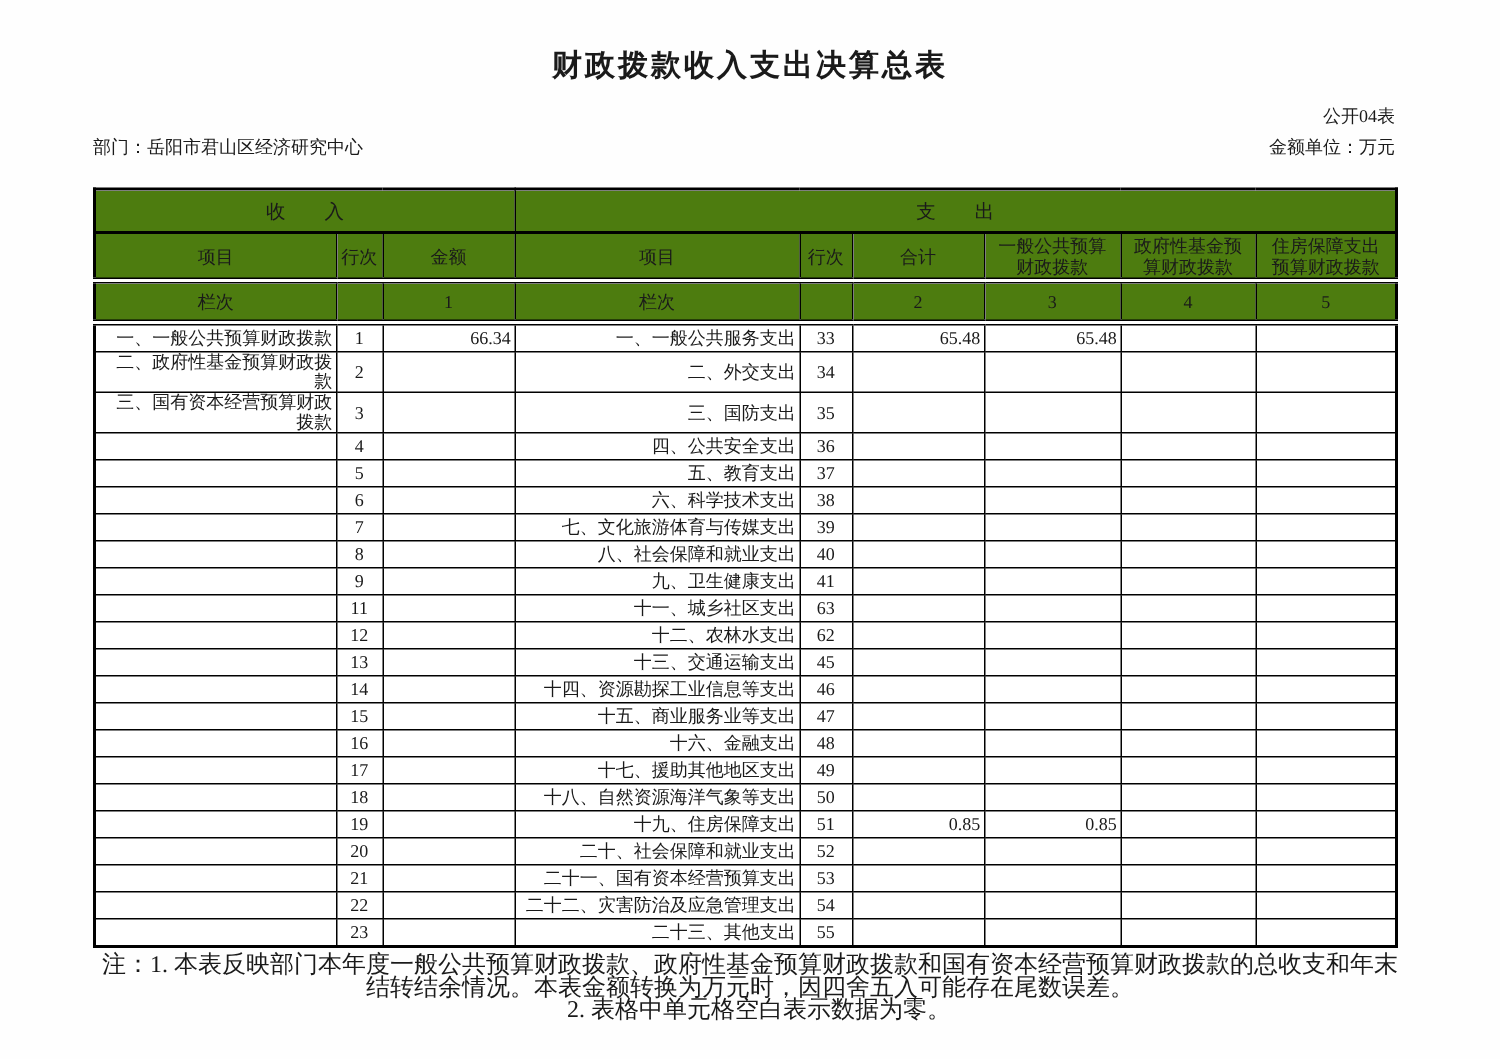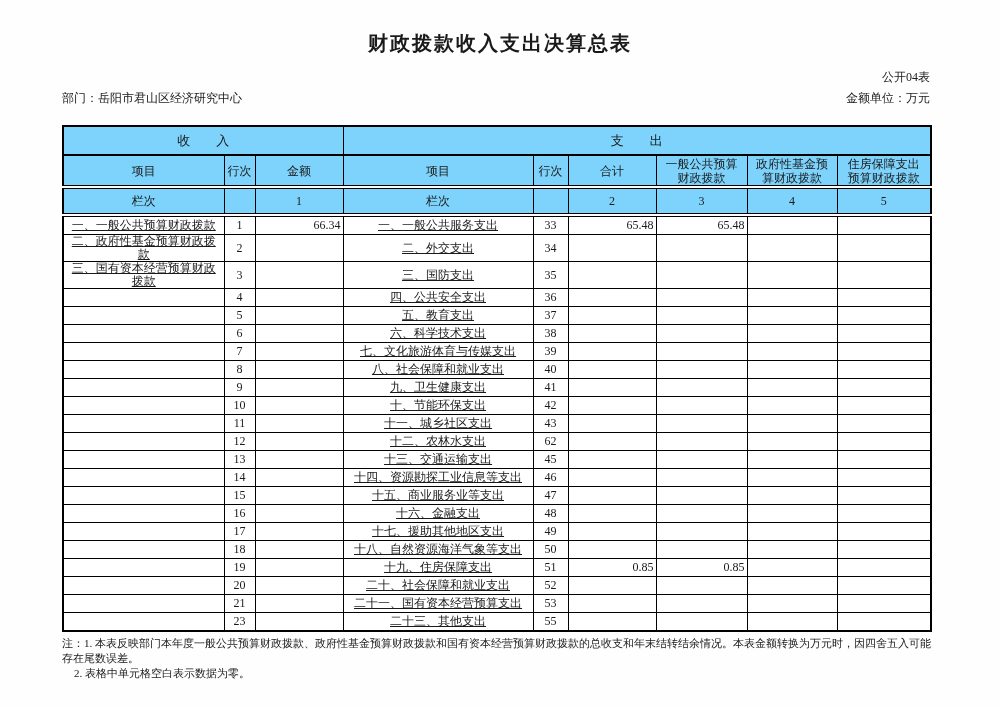--- a/index.html
+++ b/index.html
@@ -12,31 +12,31 @@
 
   .meta{width:868px;margin-left:62px;font-size:12px;}
   .form-no{text-align:right;margin-top:12px;}
   .dept-row{display:flex;justify-content:space-between;margin-top:4px;margin-bottom:18px;}
 
   table.fin{width:868px;margin-left:62px;border-collapse:collapse;
             table-layout:fixed;font-size:12px;border:2px solid #000;}
   table.fin td{border:1px solid #000;padding:0 2px;vertical-align:middle;
                overflow:hidden;word-break:break-all;}
 
-  thead td{background:#7dd3fc;text-align:center;}
+  thead td{background:#4d7c0f;text-align:center;}
   tr.hr1 td{height:27px;font-size:13px;border-bottom:2px solid #000;}
   tr.hr2 td{height:29px;line-height:14px;white-space:pre-line;border-bottom:4px double #000;}
   tr.hr3 td{height:24px;border-bottom:4px double #000;}
 
   tbody td{height:17px;line-height:13px;background:#fff;}
-  td.c-left{text-align:center;text-decoration:underline;}
+  td.c-left{text-align:right;}
   td.c-center{text-align:center;}
   td.c-right{text-align:right;}
 
-  .notes{width:876px;margin:4px 0 0 62px;font-size:11px;line-height:15px;}
+  .notes{width:876px;margin:4px 0 0 62px;font-size:16px;line-height:15px;text-align:center;}
   .note2{margin-left:12px;}
 </style>
 </head>
 <body>
 
 <div class="page">
 
   <h1 class="doc-title">财政拨款收入支出决算总表</h1>
 
   <div class="meta">
@@ -185,35 +185,24 @@
           <td class="c-right"></td>
           <td class="c-left">九、卫生健康支出</td>
           <td class="c-center">41</td>
           <td class="c-right"></td>
           <td class="c-right"></td>
           <td class="c-right"></td>
           <td class="c-right"></td>
         </tr>
         <tr>
           <td class="c-left"></td>
-          <td class="c-center">10</td>
-          <td class="c-right"></td>
-          <td class="c-left">十、节能环保支出</td>
-          <td class="c-center">42</td>
-          <td class="c-right"></td>
-          <td class="c-right"></td>
-          <td class="c-right"></td>
-          <td class="c-right"></td>
-        </tr>
-        <tr>
-          <td class="c-left"></td>
           <td class="c-center">11</td>
           <td class="c-right"></td>
           <td class="c-left">十一、城乡社区支出</td>
-          <td class="c-center">43</td>
+          <td class="c-center">63</td>
           <td class="c-right"></td>
           <td class="c-right"></td>
           <td class="c-right"></td>
           <td class="c-right"></td>
         </tr>
         <tr>
           <td class="c-left"></td>
           <td class="c-center">12</td>
           <td class="c-right"></td>
           <td class="c-left">十二、农林水支出</td>
@@ -317,20 +306,31 @@
           <td class="c-right"></td>
           <td class="c-left">二十一、国有资本经营预算支出</td>
           <td class="c-center">53</td>
           <td class="c-right"></td>
           <td class="c-right"></td>
           <td class="c-right"></td>
           <td class="c-right"></td>
         </tr>
         <tr>
           <td class="c-left"></td>
+          <td class="c-center">22</td>
+          <td class="c-right"></td>
+          <td class="c-left">二十二、灾害防治及应急管理支出</td>
+          <td class="c-center">54</td>
+          <td class="c-right"></td>
+          <td class="c-right"></td>
+          <td class="c-right"></td>
+          <td class="c-right"></td>
+        </tr>
+        <tr>
+          <td class="c-left"></td>
           <td class="c-center">23</td>
           <td class="c-right"></td>
           <td class="c-left">二十三、其他支出</td>
           <td class="c-center">55</td>
           <td class="c-right"></td>
           <td class="c-right"></td>
           <td class="c-right"></td>
           <td class="c-right"></td>
         </tr>
       </tbody>

